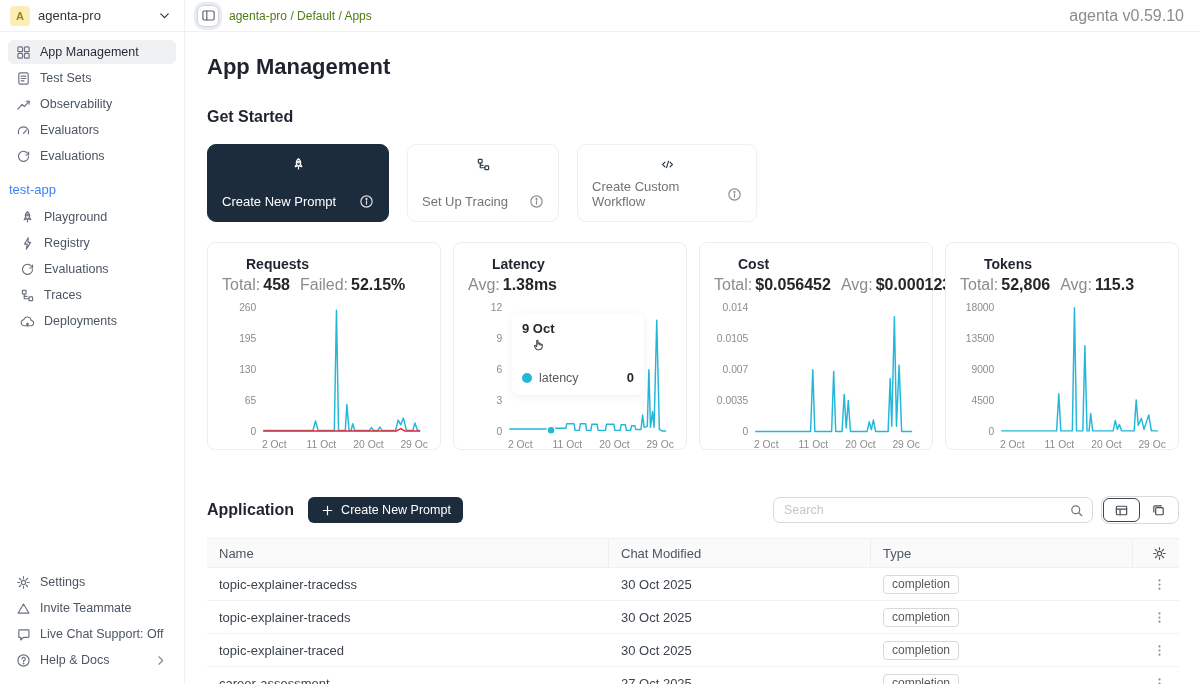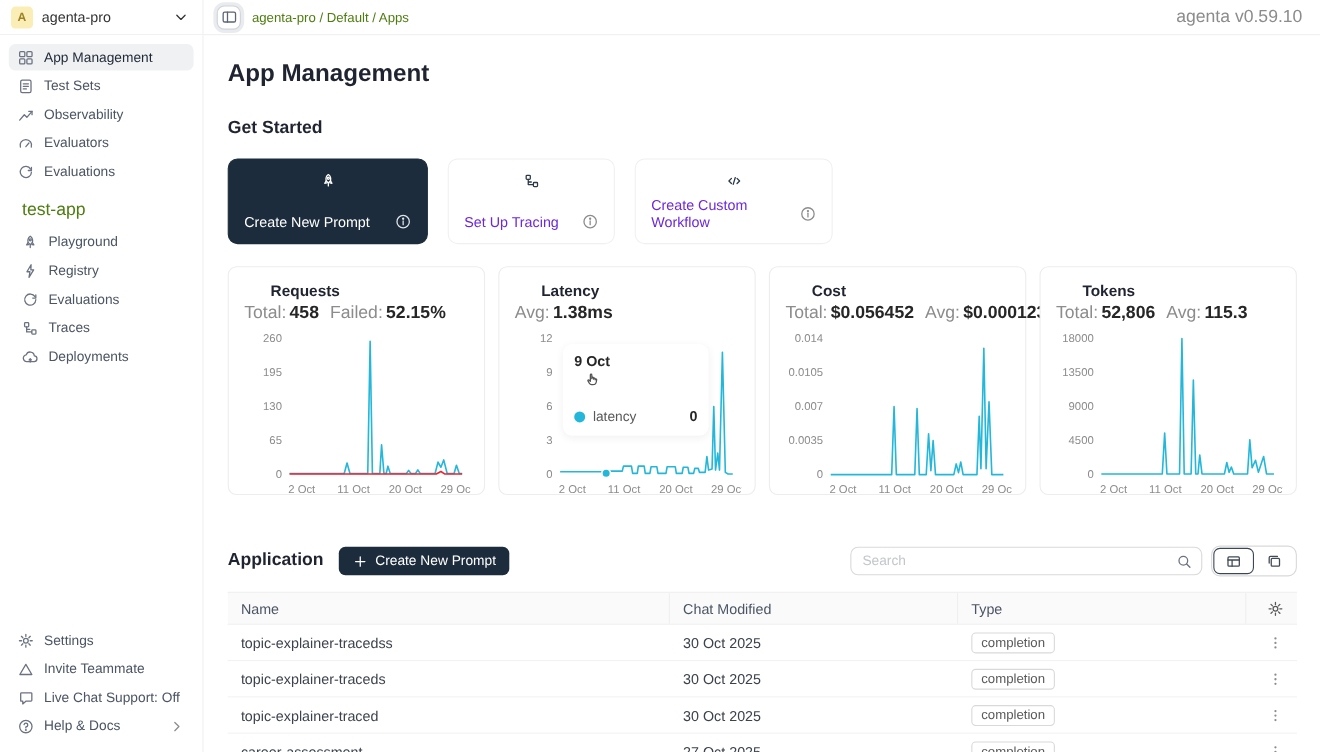--- a/index.html
+++ b/index.html
@@ -13,33 +13,33 @@
   .icon svg { display:block; }
   .toggle-btn { width:22px; height:22px; margin-left:12px; border-radius:7px; border:1px solid #cfd3d8; background:#fff; box-shadow:0 0 0 3px #e9ebee; display:flex; align-items:center; justify-content:center; color:#5a6472; }
   .breadcrumb { font-size:12px; color:#4d7c0f; margin-left:10px; }
   .version { margin-left:auto; margin-right:16px; font-size:16px; color:#8c8c8c; }
   .layout { display:flex; height:652px; }
   .sidebar { width:185px; border-right:1px solid #f0f0f0; padding:8px 8px 10px 8px; display:flex; flex-direction:column; background:#fff; }
   .side-item { display:flex; align-items:center; gap:9px; height:24px; padding:0 8px; border-radius:6px; font-size:12.5px; color:#4b5563; margin-bottom:2px; cursor:pointer; }
   .side-item .icon { color:#6b7280; width:15px; }
   .side-item.active { background:#f0f1f3; color:#1f2937; font-weight:500; }
   .side-item .chev { margin-left:auto; color:#8c8c8c; }
-  .side-label { font-size:16px; color:#4d7c0f; margin:12px 8px 8px 12px; }
+  .side-label { font-size:13px; color:#3b82f6; margin:12px 8px 8px 1px; }
   .side-group { margin-left:4px; }
   .side-spacer { flex:1; }
   .main { flex:1; padding:22px 21px 0 22px; overflow:hidden; }
   .page-title { font-size:22px; font-weight:600; color:#1f2430; }
   .section-title { font-size:16px; font-weight:600; color:#1f2430; margin-top:28px; }
   .gs-row { display:flex; gap:18px; margin-top:18px; }
   .gs-card { height:78px; border-radius:9px; padding:12px 14px; display:flex; flex-direction:column; justify-content:space-between; cursor:pointer; background:#fff; border:1px solid #f0f0f0; }
   .gs-card.dark { background:#1c2c3c; border-color:#1c2c3c; color:#fff; }
   .gs-card .top-ic { color:#2b3948; }
   .gs-card.dark .top-ic { color:#fff; }
   .gs-card .bot { display:flex; align-items:center; justify-content:space-between; gap:18px; }
-  .gs-card .lbl { font-size:13px; font-weight:500; color:#6d28d9; }
+  .gs-card .lbl { font-size:13px; font-weight:500; color:#737373; }
   .gs-card.dark .lbl { color:#fff; }
   .gs-card .info { color:#8c8c8c; }
   .gs-card.dark .info { color:#dfe3e8; }
   .stats-row { display:flex; gap:12px; margin-top:20px; }
   .stat-card { width:234px; height:208px; border:1px solid #ededed; border-radius:8px; padding:13px 14px 8px 14px; background:#fff; position:relative; }
   .stat-title { font-size:14px; font-weight:600; color:#1f2430;padding-left:24px; }
   .stat-sub { font-size:16px; color:#8c8c8c; margin-top:4px; display:flex; gap:10px; }
   .stat-sub b { color:#262626; font-weight:600; margin-left:3px; }
   .chart-svg { width:206px; height:163px; margin-top:2px; }
   .tooltip { position:absolute; left:58px; top:70px; width:132px; background:rgba(255,255,255,0.88); border-radius:8px; padding:8px 10px 10px 10px; box-shadow:0 2px 8px rgba(0,0,0,0.06); z-index:3; }

